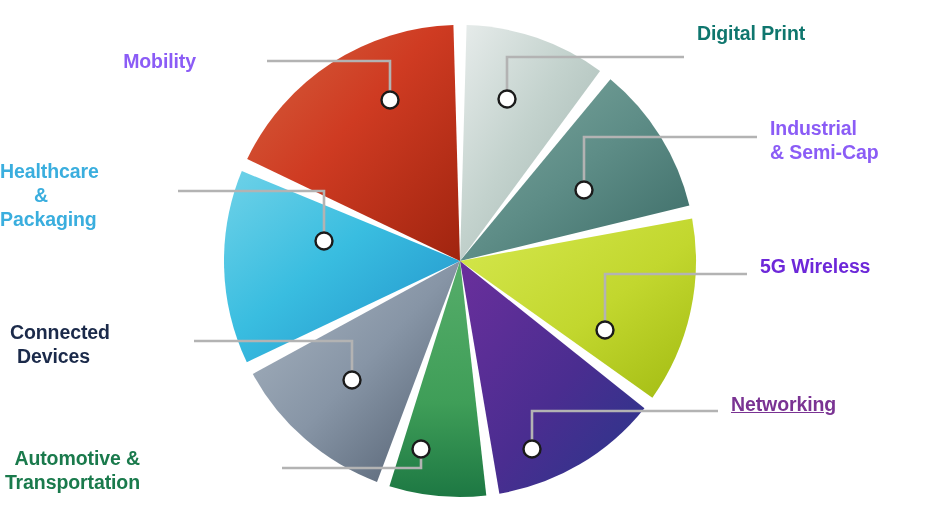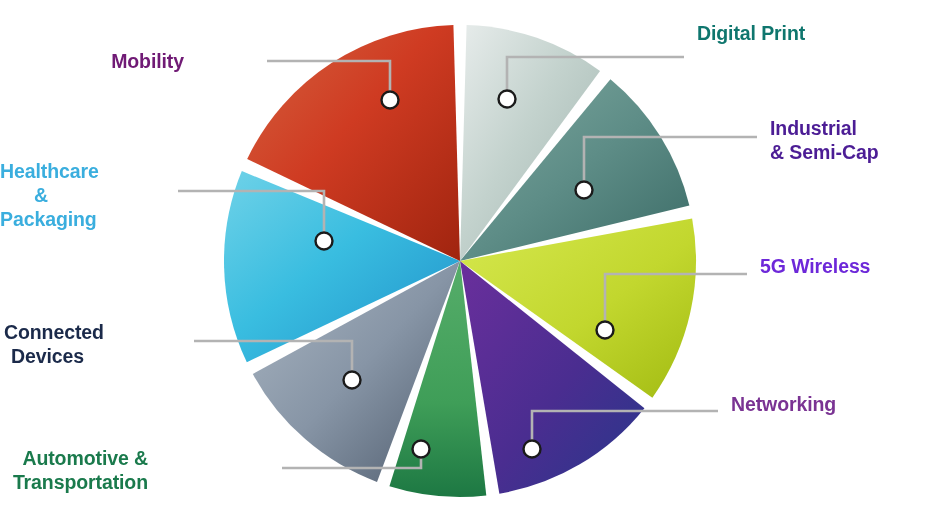--- a/index.html
+++ b/index.html
@@ -119,21 +119,21 @@
         <circle cx="532" cy="449" r="8.5" fill="#ffffff" stroke="#1a1a1a" stroke-width="2.4"></circle>
         <circle cx="421" cy="449" r="8.5" fill="#ffffff" stroke="#1a1a1a" stroke-width="2.4"></circle>
         <circle cx="352" cy="380" r="8.5" fill="#ffffff" stroke="#1a1a1a" stroke-width="2.4"></circle>
         <circle cx="324" cy="241" r="8.5" fill="#ffffff" stroke="#1a1a1a" stroke-width="2.4"></circle>
         <circle cx="390" cy="100" r="8.5" fill="#ffffff" stroke="#1a1a1a" stroke-width="2.4"></circle>
       </g>
   </svg>
 
   <div id="labels">
       <div class="label lbl-right" style="color: #0f766e; top: 22px; left: 697px;"><span class="l1">Digital Print</span></div>
-      <div class="label lbl-right" style="color: #4c1d95; top: 117px; left: 770px;"><span class="l1">Industrial</span><span class="l2">&amp; Semi-Cap</span></div>
+      <div class="label lbl-right" style="color: #8b5cf6; top: 117px; left: 770px;"><span class="l1">Industrial</span><span class="l2">&amp; Semi-Cap</span></div>
       <div class="label lbl-right" style="color: #6d28d9; top: 255px; left: 760px;"><span class="l1">5G Wireless</span></div>
-      <div class="label lbl-right" style="color: rgb(122, 51, 147); top: 393px; left: 731px;"><span class="l1">Networking</span></div>
-      <div class="label lbl-left" style="color: rgb(26, 122, 76); top: 447px; left: 0px; width: 140px; padding-right: 0px; padding-left: 8px;"><span class="l1">Automotive &amp;</span><span class="l2">Transportation</span></div>
-      <div class="label lbl-left" style="color: rgb(27, 42, 74); top: 321px; left: 4px; width: 80px; padding-right: 0px;"><span class="l1">Connected</span><span class="l2">Devices</span></div>
+      <div class="label lbl-right" style="color: rgb(122, 51, 147); top: 393px; left: 731px; text-decoration: underline;"><span class="l1">Networking</span></div>
+      <div class="label lbl-left" style="color: rgb(26, 122, 76); top: 447px; left: 0px; width: 140px; padding-right: 0px;"><span class="l1">Automotive &amp;</span><span class="l2">Transportation</span></div>
+      <div class="label lbl-left" style="color: rgb(27, 42, 74); top: 321px; left: 10px; width: 80px; padding-right: 0px;"><span class="l1">Connected</span><span class="l2">Devices</span></div>
       <div class="label lbl-left" style="color: rgb(58, 174, 222); top: 160px; left: 0px; width: 48px; padding-right: 0px;"><span class="l1">Healthcare &amp;</span><span class="l2">Packaging</span></div>
-      <div class="label lbl-left" style="color: #701a75; top: 50px; left: 0px; width: 184px; padding-right: 0px;"><span class="l1">Mobility</span></div>
+      <div class="label lbl-left" style="color: #8b5cf6; top: 50px; left: 12px; width: 184px; padding-right: 0px;"><span class="l1">Mobility</span></div>
     </div>
 </div>
 
 </body></html>

